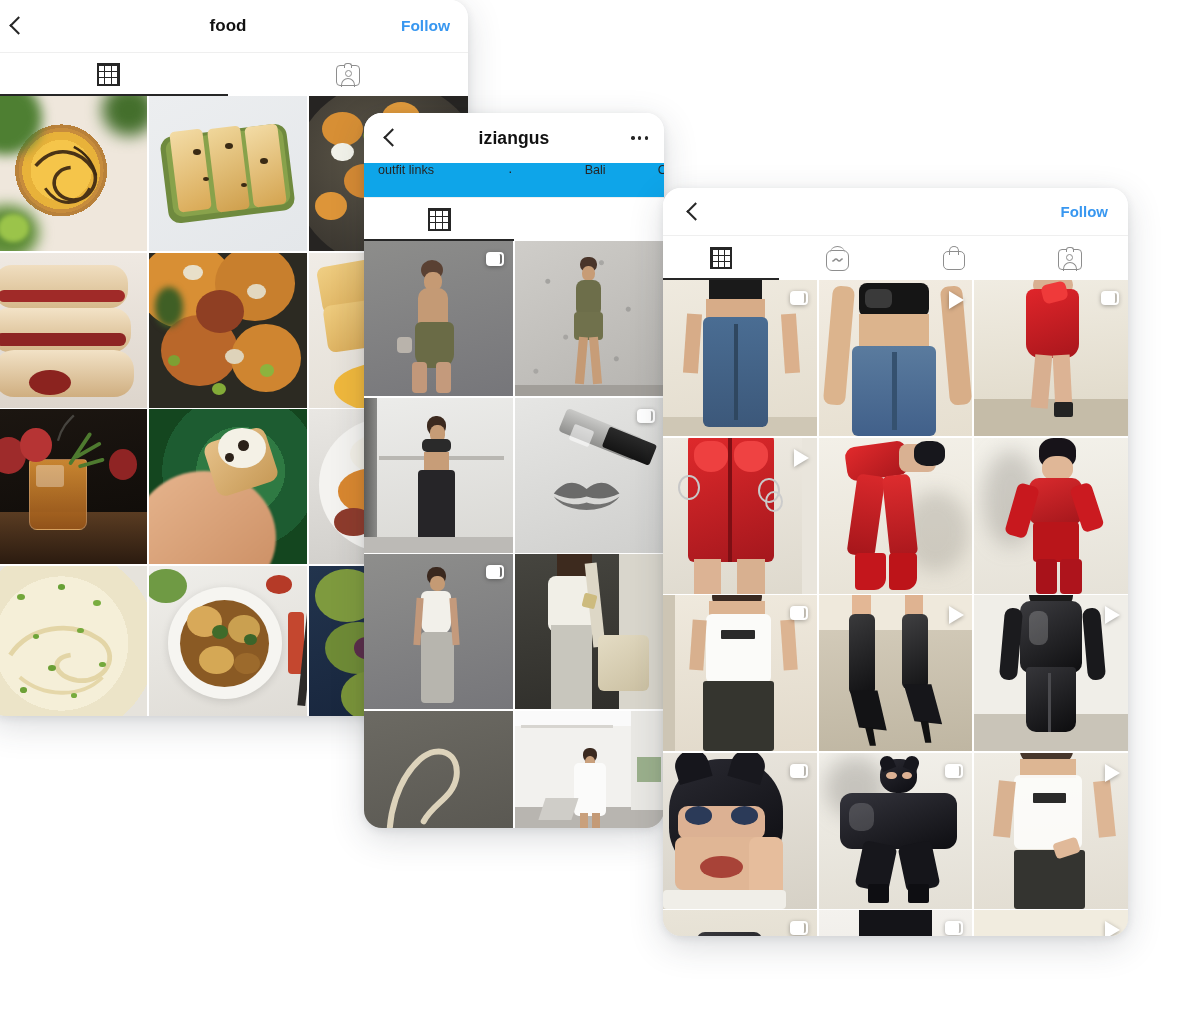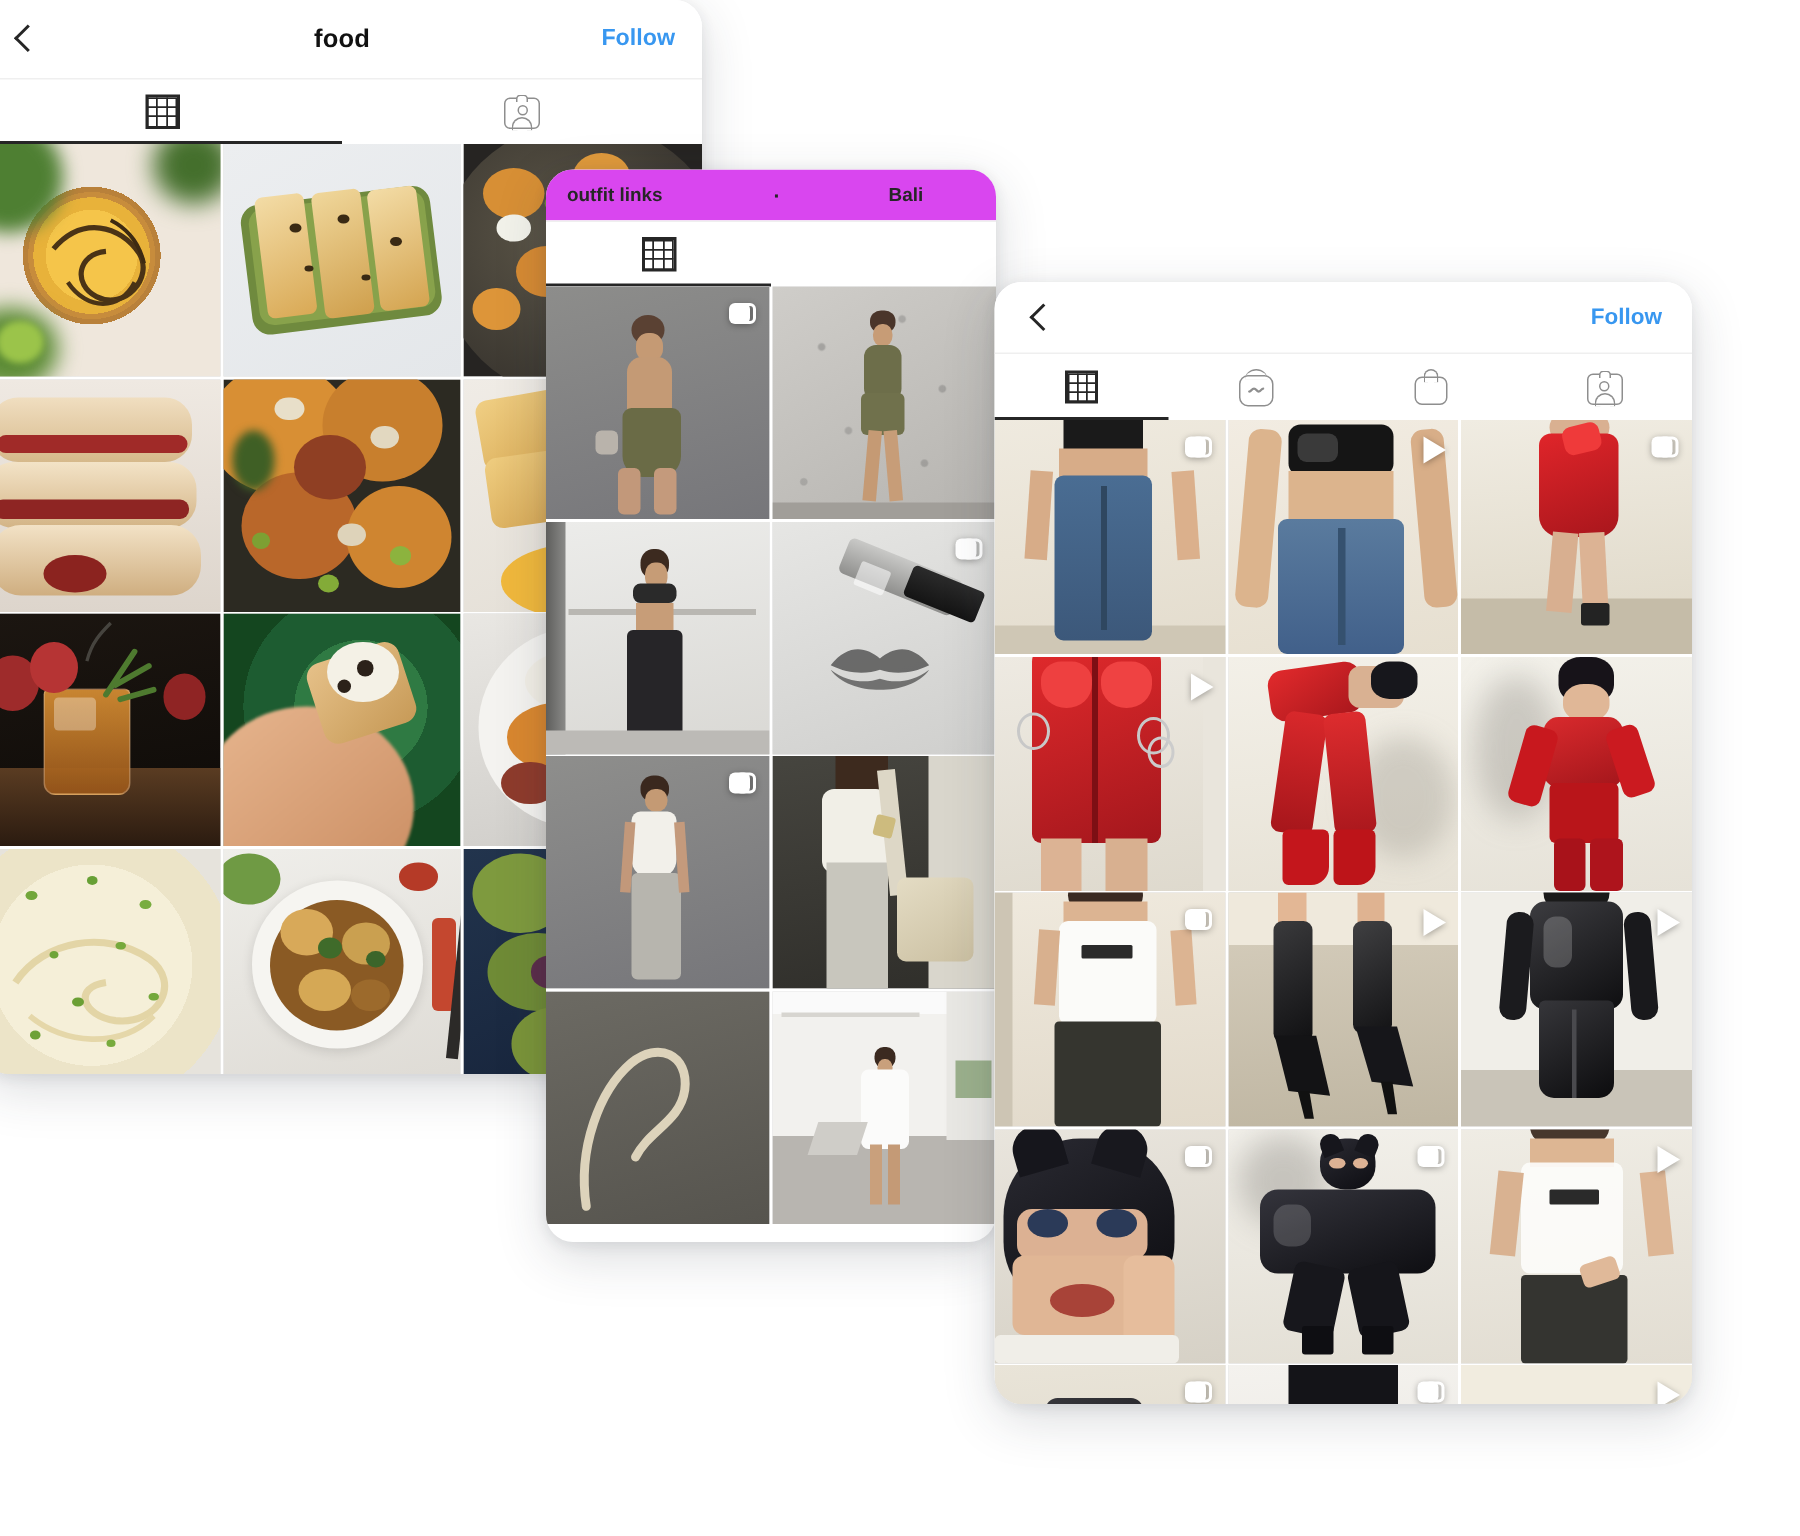--- a/index.html
+++ b/index.html
@@ -55,23 +55,23 @@
   }
   .p3 .nav-right { font-size: 15px; }
   .dots-icon {
     margin-left: auto; z-index: 2; display: flex; gap: 3.2px;
     align-items: center; cursor: pointer; padding: 6px 0;
   }
   .dots-icon i { width: 3.4px; height: 3.4px; border-radius: 50%; background: #262626; display: block; }
 
   
   .highlights {
-    display: flex; align-items: center; background: #d946ef;
+    display: flex; background: #0ea5e9;
     height: 34px; font-size: 12.6px; color: #262626;
-    padding: 0 0 0 14px; white-space: nowrap; font-weight: bold;
+    padding: 0 0 0 14px; white-space: nowrap;
   }
   .highlights .h { flex: 0 0 auto; }
   .h-outfit  { margin-right: 74px; }
   .h-dot     { margin-right: 72px; font-size: 14px; }
   .h-bali    { margin-right: 52px; }
   .h-oct     { margin-right: 42px; }
 
   
   .tabbar {
     display: flex; background: #fff; position: relative;
@@ -343,20 +343,29 @@
  <div class="blob" style="left:20%;top:68%;width:40%;height:32%;background:#7a9439"></div>
  <div class="blob" style="left:56%;top:72%;width:36%;height:30%;background:#6b8534"></div>
  <div class="blob" style="left:28%;top:46%;width:16%;height:14%;background:#5b2d4a"></div>
  <div class="blob" style="left:62%;top:22%;width:14%;height:12%;background:#5d3050"></div>
           </div>
         </div>
       </div>
   </div>
 
   <div class="phone p2">
+    <div class="navbar">
+      <span class="back-chevron"></span>
+      <span class="nav-title">iziangus</span>
+      <span class="dots-icon">
+          <i></i>
+          <i></i>
+          <i></i>
+        </span>
+    </div>
     <div class="highlights">
       <span class="h h-outfit">outfit links</span>
       <span class="h h-dot">·</span>
       <span class="h h-bali">Bali</span>
       <span class="h h-oct">Oct XIX</span>
 
     </div>
     <div class="tabbar">
       <div class="tab active">
         <span class="ic-grid">

